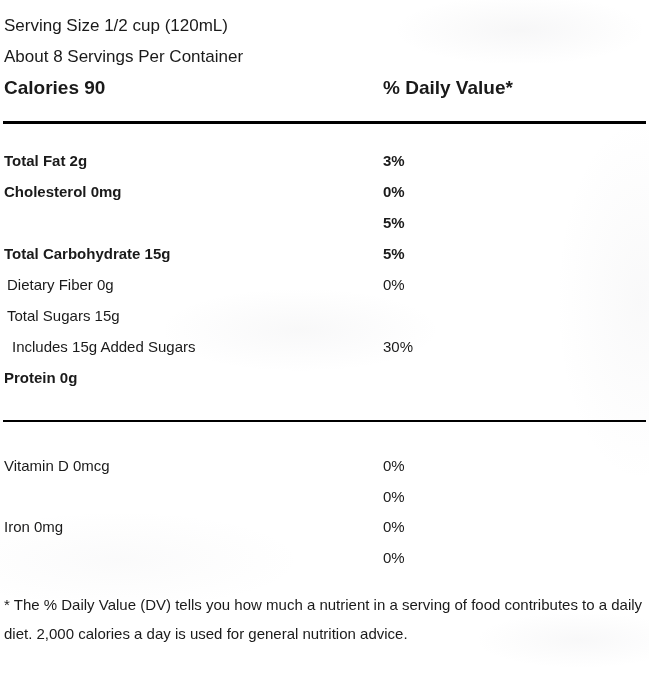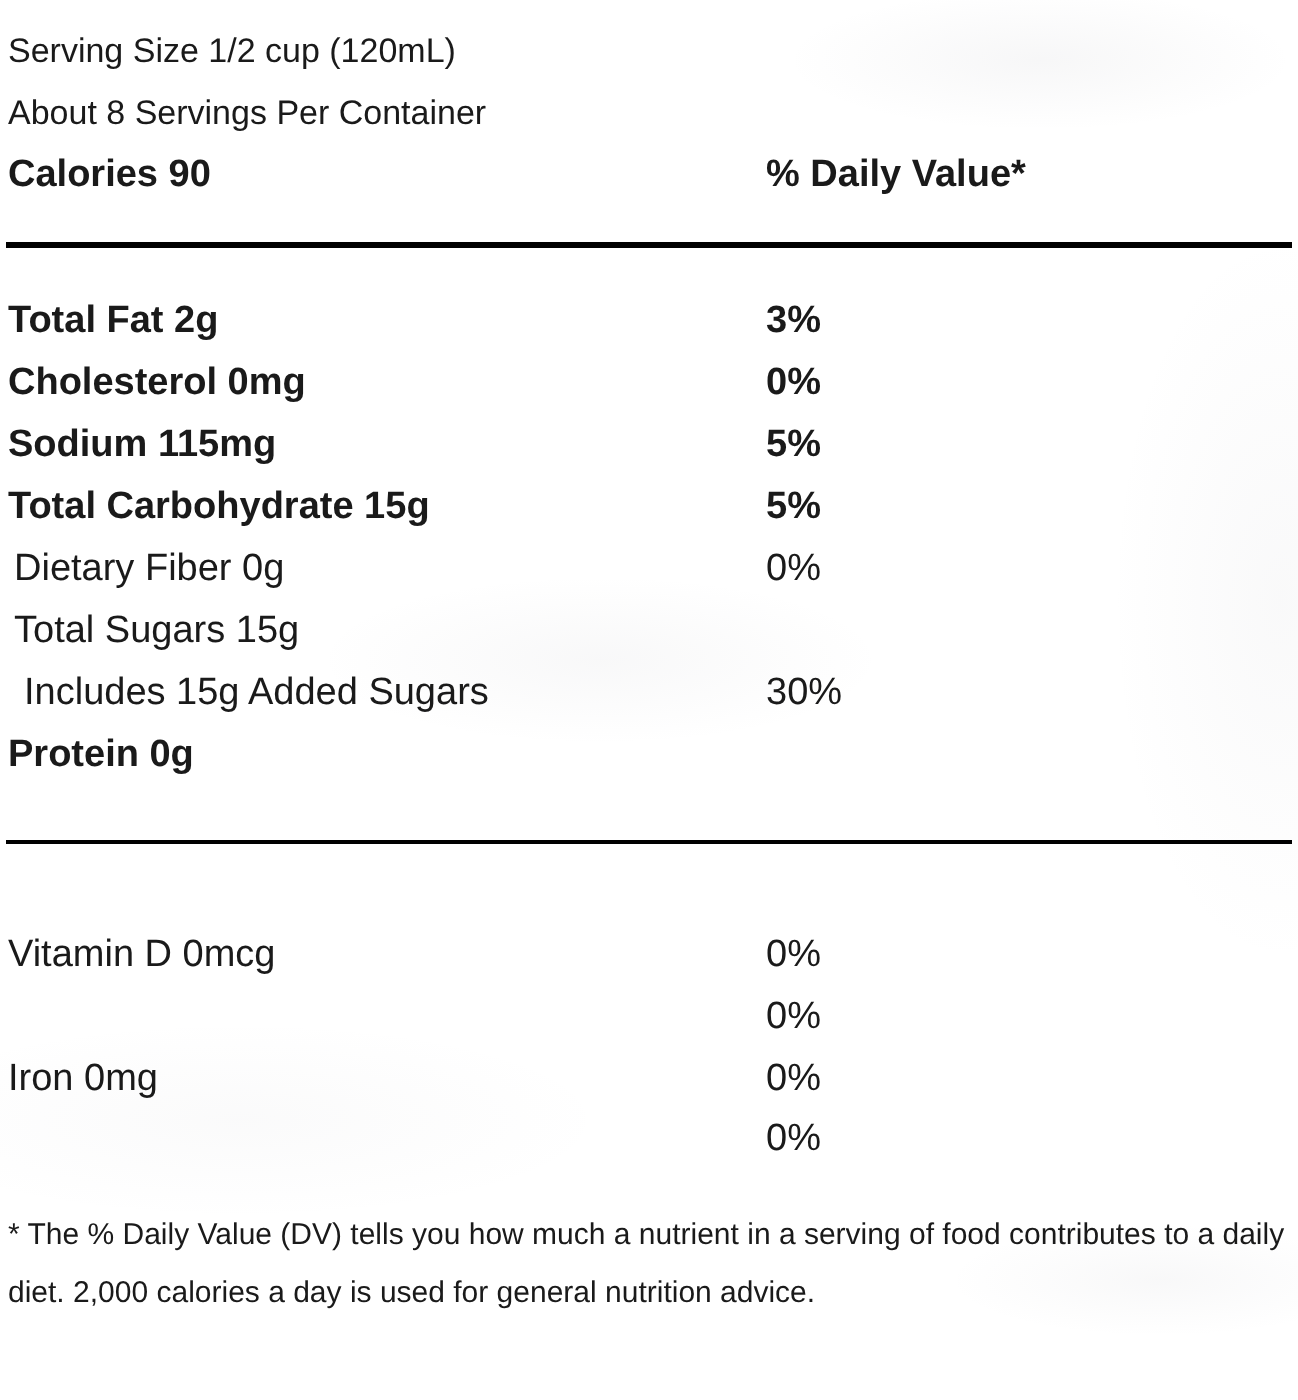--- a/index.html
+++ b/index.html
@@ -17,25 +17,25 @@
       radial-gradient(ellipse 260px 70px at 120px 560px, rgba(140,140,150,0.04), transparent 70%),
       radial-gradient(ellipse 150px 40px at 580px 640px, rgba(140,140,150,0.06), transparent 70%);
   }
   .label { position:relative; padding:10px 3px 0 4px; }
   .top-line { height:31px; display:flex; align-items:center; font-size:17px; }
   .cal-row { position:relative; height:31px; display:flex; align-items:center; font-size:19px; font-weight:700; }
   .dv-col { position:absolute; left:379px; white-space:nowrap; }
   .rule-thick { height:3px; background:var(--rule); margin:18px 0 0 -1px; width:643px; }
   .rule-thin  { height:2px; background:var(--rule); margin:27px 0 0 -1px; width:643px; }
   .rows { margin-top:21px; }
-  .row { position:relative; height:31px; display:flex; align-items:center; font-size:19px; }
+  .row { position:relative; height:31px; display:flex; align-items:center; font-size:15px; }
   .row.bold { font-weight:700; }
   .row .name.i1 { padding-left:3px; }
   .row .name.i2 { padding-left:8px; }
-  .micros { margin-top:41px; }
+  .micros { margin-top:28px; }
   .micros .row { height:30.7px; }
   .footnote { margin-top:17px; width:645px; font-size:15px; line-height:29px; }
 </style>
 </head>
 <body>
 
 <div class="label">
 
   <div class="top-line">Serving Size 1/2 cup (120mL)</div>
   <div class="top-line">About 8 Servings Per Container</div>
@@ -50,21 +50,20 @@
   <div class="rows">
     <div class="row bold">
       <span class="name">Total Fat 2g</span>
       <span class="dv-col">3%</span>
     </div>
     <div class="row bold">
       <span class="name">Cholesterol 0mg</span>
       <span class="dv-col">0%</span>
     </div>
     <div class="row bold">
-      <span class="name">Sodium 115mg</span>
       <span class="dv-col">5%</span>
     </div>
     <div class="row bold">
       <span class="name">Total Carbohydrate 15g</span>
       <span class="dv-col">5%</span>
     </div>
     <div class="row">
       <span class="name i1">Dietary Fiber 0g</span>
       <span class="dv-col">0%</span>
     </div>

